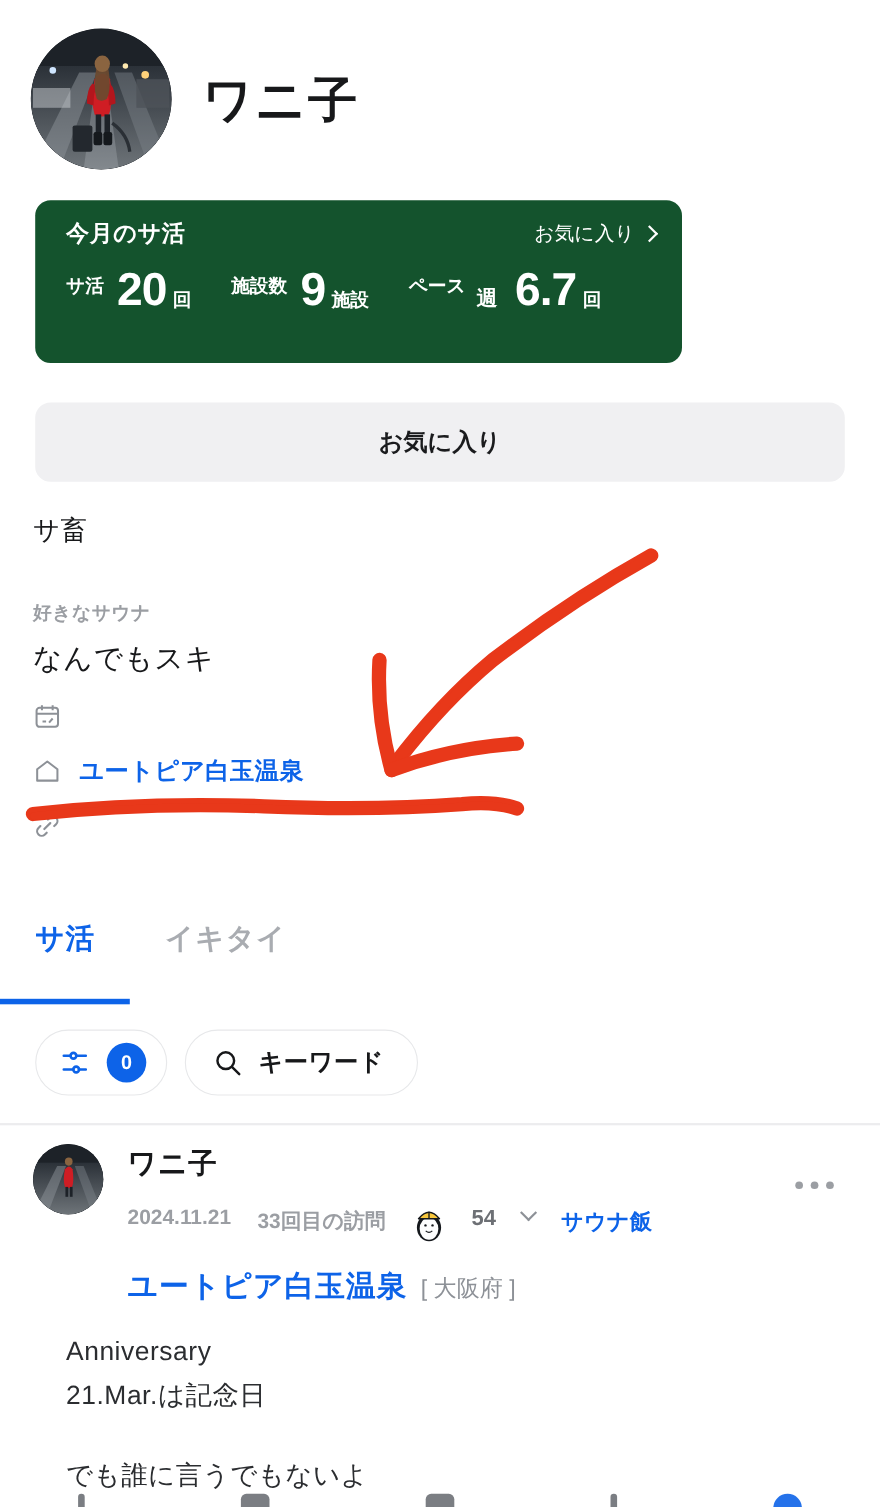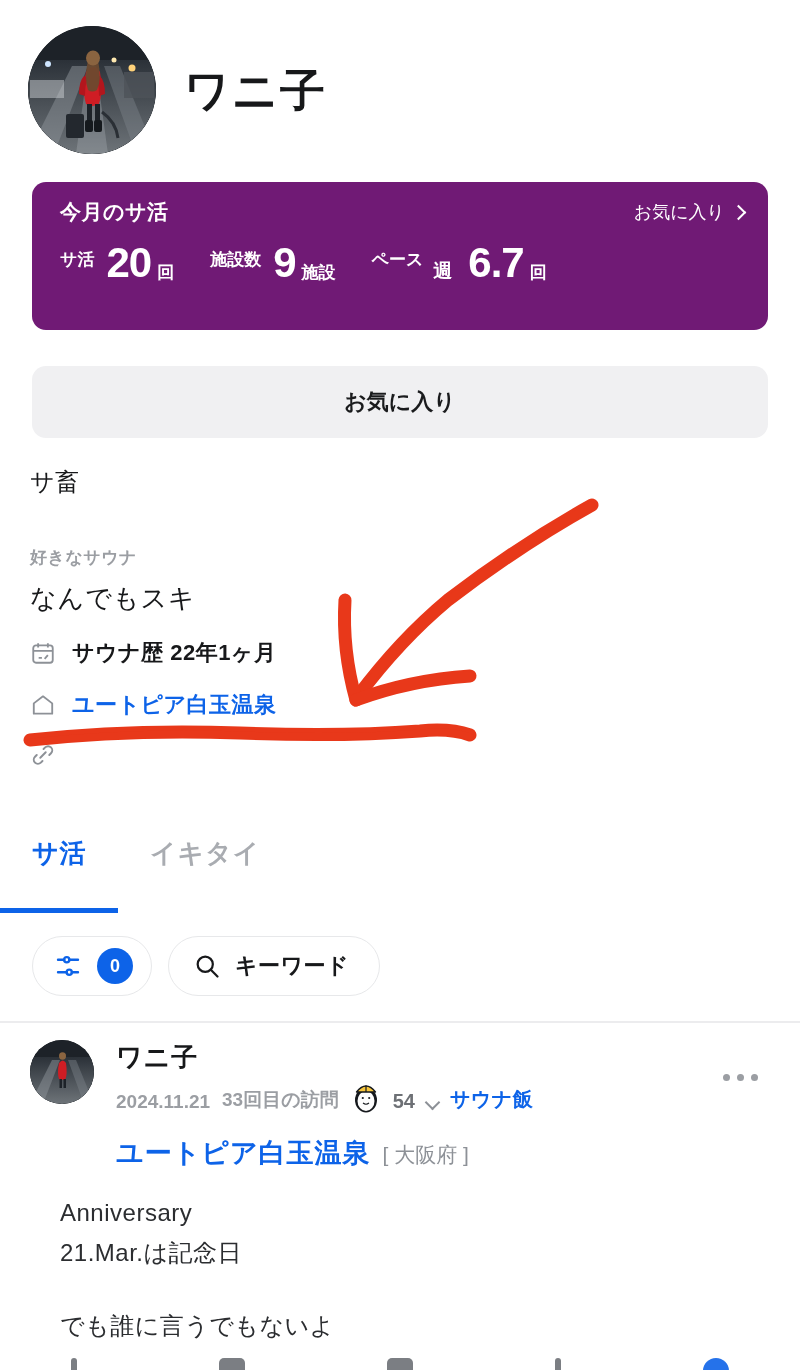--- a/index.html
+++ b/index.html
@@ -18,22 +18,22 @@
     flex:0 0 128px; position:relative; background:#1b2026;
   }
   .avatar-art { position:absolute; inset:0; }
   .profile-name {
     font-size:45px; font-weight:700; color:#17181a; letter-spacing:2px;
     margin-left:28px; line-height:1;
   }
 
   
   .stats-card {
-    position:absolute; left:32px; top:182px; width:736px; height:148px;
-    background:#701a75; border-radius:14px; color:#fff;
+    position:absolute; left:32px; top:182px; width:588px; height:148px;
+    background:#14532d; border-radius:14px; color:#fff;
   }
   .stats-top { display:flex; justify-content:space-between; align-items:center;
     padding: 16px 24px 0 28px; }
   .stats-title { font-size:21px; font-weight:600; letter-spacing:.5px; }
   .stats-link { font-size:18px; font-weight:500; display:flex; align-items:center; gap:8px; }
   .chev-r { width:11px; height:11px; border-right:2.4px solid #fff; border-top:2.4px solid #fff;
     transform:rotate(45deg); display:inline-block; }
   .stats-row { display:flex; align-items:flex-end; padding: 16px 0 0 28px; }
   .stat { display:flex; align-items:baseline; }
   .stat-label { font-size:17px; font-weight:600; align-self:flex-start; margin-top:6px; }
@@ -81,21 +81,21 @@
   .search-label { font-size:22px; font-weight:700; color:#17181a; letter-spacing:.5px;}
   .divider { position:absolute; left:0; top:1021px; width:800px; height:1.5px; background:#ececee; }
 
   
   .post { position:absolute; left:0; top:1040px; width:800px; }
   .post-head { display:flex; padding-left:30px; }
   .post-avatar { width:64px; height:64px; border-radius:50%; overflow:hidden;
     flex:0 0 64px; position:relative; background:#1b2026; }
   .post-meta { margin-left:22px; flex:1; }
   .post-user { font-size:26px; font-weight:700; color:#17181a; letter-spacing:1px; }
-  .post-sub { display:flex; align-items:flex-end; gap:12px; margin-top:6px; }
+  .post-sub { display:flex; align-items:flex-start; gap:24px; margin-top:22px; }
   .post-sub span.m { font-size:19px; color:#9b9ea3; font-weight:600; }
   .egg { width:30px; height:32px; flex:0 0 30px; }
   .cnt { font-size:20px; color:#6d7075; font-weight:600; }
   .chev-d { width:11px; height:11px; border-right:2.4px solid #8d9197; border-bottom:2.4px solid #8d9197;
     transform:rotate(45deg); display:inline-block; margin-bottom:5px; }
   .tag-link { font-size:20px; color:#0d63e8; font-weight:700; letter-spacing:.5px; }
   .dots { position:absolute; right:42px; top:34px; display:flex; gap:7px; cursor:pointer;}
   .dots i { width:7px; height:7px; border-radius:50%; background:#9b9ea3; display:block;}
   .post-facility { padding-left:116px; margin-top:22px; display:flex; align-items:baseline; gap:12px;}
   .fac-name { font-size:27px; font-weight:700; color:#0d63e8; letter-spacing:1px; }
@@ -196,21 +196,20 @@
   <div class="bio">
     <div class="bio-desc">サ畜</div>
     <div class="bio-sub-label">好きなサウナ</div>
     <div class="bio-sub-val">なんでもスキ</div>
 
     <div class="bio-line">
       <svg class="bio-ico" viewBox="0 0 24 24" fill="none" stroke="currentColor" stroke-width="1.7">
         <rect x="3" y="5" width="18" height="16" rx="2.5"></rect>
         <path d="M3 10h18M7.5 3v4M16.5 3v4M8 16.5h3M13.5 17.5l3-3.5"></path>
       </svg>
-      <span class="bio-text">サウナ歴 22年1ヶ月</span>
     </div>
 
     <div class="bio-line">
       <svg class="bio-ico" viewBox="0 0 24 24" fill="none" stroke="currentColor" stroke-width="1.7" stroke-linejoin="round">
         <path d="M3.5 10.5 12 4l8.5 6.5V20a0 0 0 0 1 0 0H3.5Z"></path>
       </svg>
       <span class="bio-text link">ユートピア白玉温泉</span>
     </div>
 
     <div class="bio-line">

